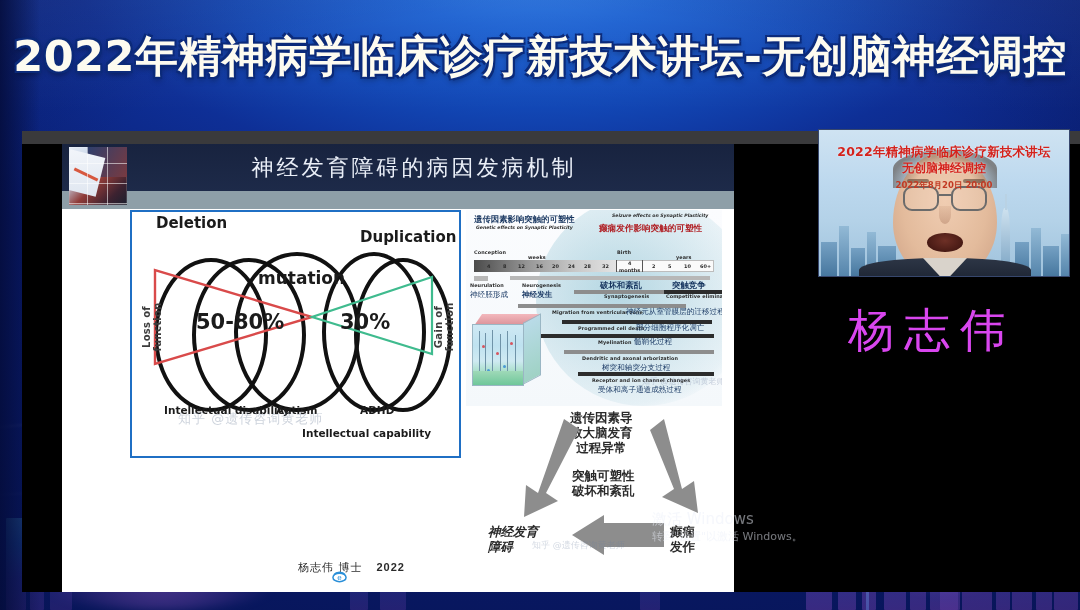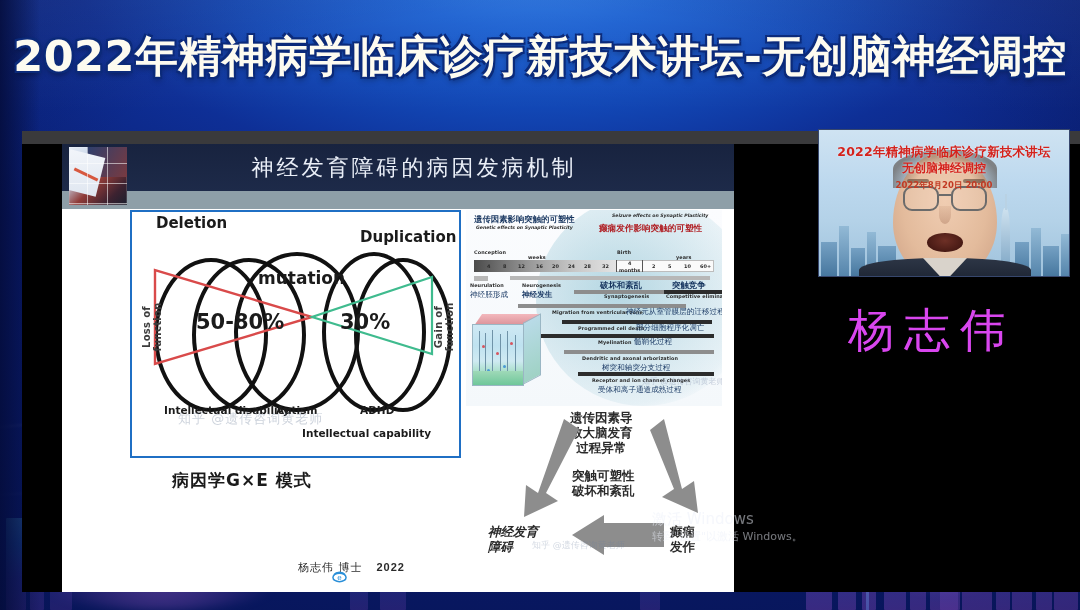--- a/index.html
+++ b/index.html
@@ -437,21 +437,20 @@
 
           <svg width="282" height="187" style="position:absolute;left:0;top:0;">
             <g fill="#8d8d8d">
               <polygon points="112,14 127,24 94,88 106,96 72,112 74,80 86,88"></polygon>
               <polygon points="212,14 198,25 222,84 210,92 246,108 242,76 230,84"></polygon>
               <polygon points="212,128 212,118 152,118 152,110 120,130 152,150 152,142 212,142"></polygon>
             </g>
           </svg>
         </div>
 
-        <div class="gxe">病因学G×E 模式</div>
 
         <div class="credit">
           <span>杨志伟 博士</span><span class="yr">2022</span>
         </div>
         <svg class="ie-logo" viewBox="0 0 16 16">
           <ellipse cx="8" cy="9" rx="7" ry="4.6" fill="none" stroke="#2a8fd8" stroke-width="1.6"></ellipse>
           <path d="M2 6 A7 5 0 0 1 14 6" fill="none" stroke="#2a8fd8" stroke-width="1.6"></path>
           <text x="8" y="12" font-size="8" text-anchor="middle" fill="#2a8fd8" font-family="DejaVu Serif, serif">e</text>
         </svg>
 

